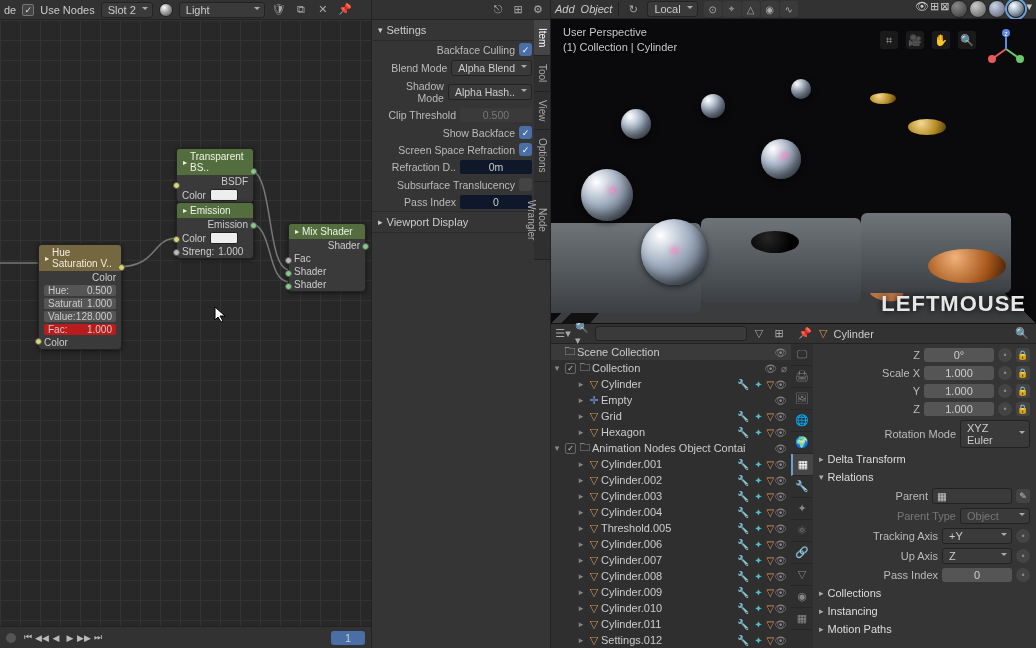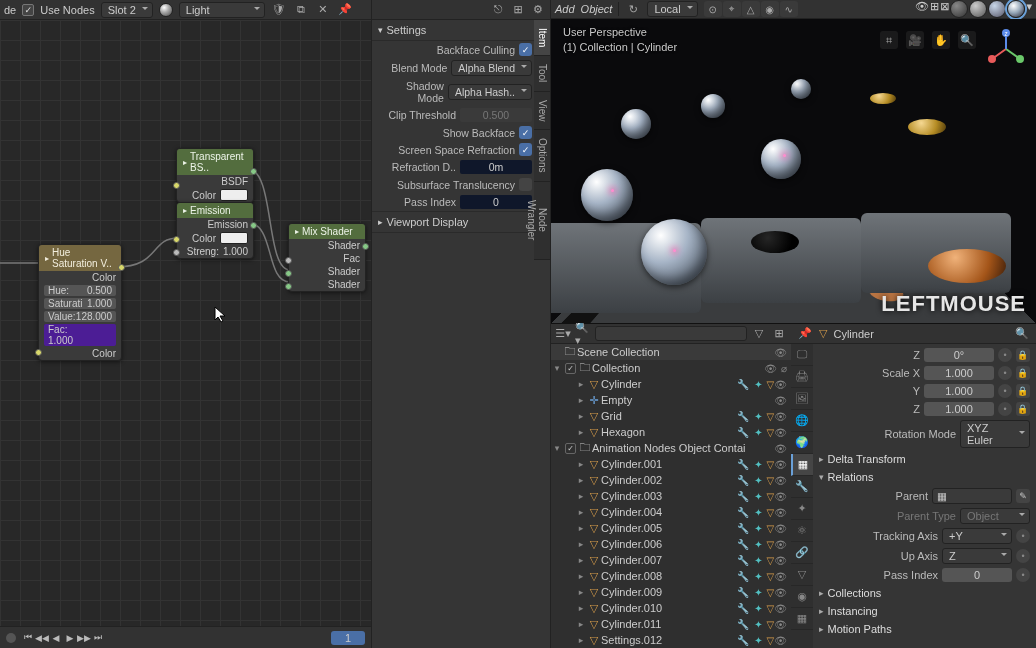--- a/index.html
+++ b/index.html
@@ -15,24 +15,24 @@
 .topbar .lbl { color:#ccc; }
 .topbar .chk { width:12px; height:12px; border:1px solid #777; border-radius:2px; background:#444; display:inline-flex; align-items:center; justify-content:center;}
 .topbar .chk.on::after { content:"✓"; font-size:9px; color:#ddd;}
 .dropdown { background:#3a3a3a; border:1px solid #222; border-radius:3px; padding:1px 16px 1px 6px; position:relative; min-width:50px;}
 .dropdown::after { content:""; position:absolute; right:4px; top:50%; transform:translateY(-50%); border:3px solid transparent; border-top-color:#aaa;}
 .mat-sphere { width:14px; height:14px; border-radius:50%; background: radial-gradient(circle at 35% 30%, #fff, #aaa 40%, #444 100%); border:1px solid #222;}
 .iconbtn { width:16px; height:16px; display:inline-flex; align-items:center; justify-content:center; color:#aaa; font-size:11px;}
 .node { position:absolute; background:#3a3a3a; border:1px solid #222; border-radius:4px; font-size:10px; box-shadow:0 1px 4px #0008;}
 .node .hd { padding:2px 6px; border-radius:3px 3px 0 0; font-size:10px; display:flex; align-items:center; gap:3px;}
 .node .hd::before { content:"▸"; font-size:8px;}
-.node .row { display:flex; align-items:center; justify-content:flex-end; padding:1px 5px; gap:4px;}
+.node .row { display:flex; align-items:center; justify-content:flex-start; padding:1px 5px; gap:4px;}
 .node .sock { width:7px; height:7px; border-radius:50%; background:#ccc; border:1px solid #555; position:absolute;}
 .node .numfield { background:#555; border-radius:2px; padding:0 4px; display:flex; justify-content:space-between; width:100%; font-size:10px;}
-.node .numfield.sel { background:#4c1d95;flex-direction:column;}
+.node .numfield.sel { background:#b91c1c;}
 .node .swatch { width:28px; height:12px; background:#eee; border:1px solid #222; border-radius:2px;}
 .hd-green { background:#536d3e; color:#edf4e8; }
 .hd-gold  { background:#756740; color:#f2eedd; }
 
 .curve { position:absolute; stroke:#777; stroke-width:1.5; fill:none; }
 
 .cursor { position:absolute; }
 
 
 .timeline { position:absolute; bottom:0; left:0; width:371px; height:22px; background:#323232; display:flex; align-items:center; gap:6px; padding:0 6px; border-top:1px solid #222;}
@@ -539,21 +539,21 @@
                 <span class="tri-mod">✦</span>
                 <span class="tri-mesh">▽</span>
               </span>
               <span class="toggles">
                 <span>👁</span>
               </span>
             </div>
             <div class="trow" style="padding-left: 24px;">
               <span class="exp">▸</span>
               <span class="ico tri-mesh">▽</span>
-              <span class="txt">Cylinder.005</span>
+              <span class="txt">Threshold.005</span>
               <span class="toggles">
                 <span class="tri-mod">🔧</span>
                 <span class="tri-mod">✦</span>
                 <span class="tri-mesh">▽</span>
               </span>
               <span class="toggles">
                 <span>👁</span>
               </span>
             </div>
             <div class="trow" style="padding-left: 24px;">

